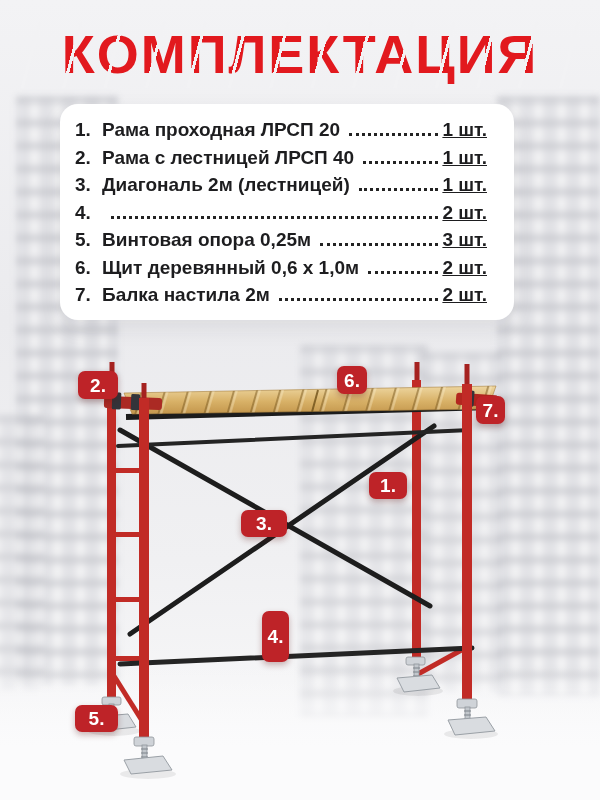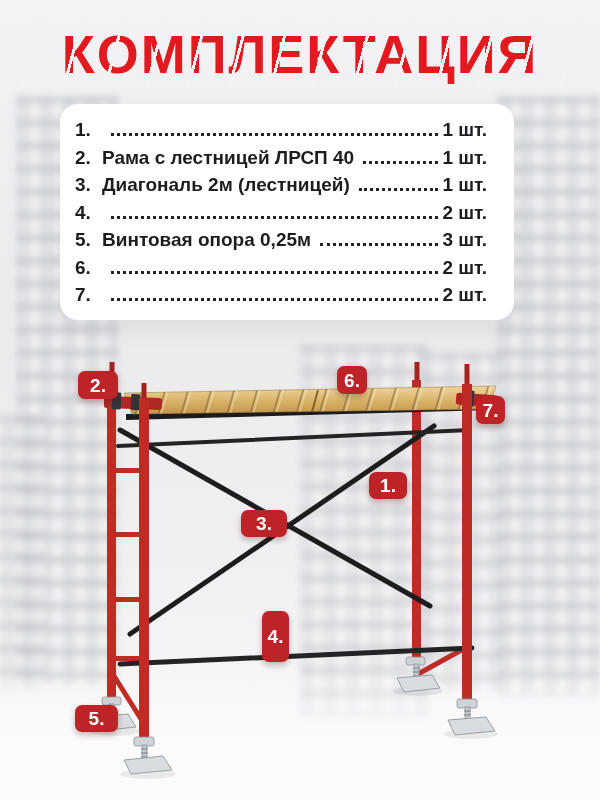--- a/index.html
+++ b/index.html
@@ -26,21 +26,21 @@
                    background:repeating-linear-gradient(105deg,rgba(255,255,255,0) 0 37px,#f2f2f4 37px 40px);}
   
   .card{position:absolute;left:60px;top:104px;width:454px;height:216px;background:#ffffff;
         border-radius:18px;box-shadow:0 8px 22px rgba(40,40,50,.08);
         box-sizing:border-box;padding:15px 27px 14px 15px;
         display:flex;flex-direction:column;justify-content:space-between;}
   .row{display:flex;align-items:baseline;font-size:19px;font-weight:700;color:#1d1d1f;white-space:nowrap;}
   .num{flex:none;width:27px;}
   .name{flex:none;}
   .dots{flex:1;min-width:12px;border-bottom:3px dotted #232323;margin:0 4px 3px 9px;height:1px;}
-  .qty{flex:none;}
+  .qty{flex:none;text-decoration:underline;}
   
   .diagram{position:absolute;left:0;top:0;width:600px;height:800px;}
   
   .callout{position:absolute;background:#BE2328;color:#fff;font-weight:700;font-size:19px;
            border-radius:7px;display:flex;align-items:center;justify-content:center;
            box-shadow:0 3px 6px rgba(90,15,15,.30);line-height:1;}
   .c1{left:369px;top:472px;width:38px;height:27px;}
   .c2{left:78px; top:371px;width:40px;height:28px;}
   .c3{left:241px;top:510px;width:46px;height:27px;}
   .c4{left:262px;top:611px;width:27px;height:51px;}
@@ -61,20 +61,21 @@
   <div class="fade-bottom"></div>
 
   <div class="title-wrap">
     <h1>КОМПЛЕКТАЦИЯ</h1>
     <div class="stencil-overlay"></div>
   </div>
 
   <div class="card">
     <div class="row">
       <span class="num">1.</span>
+      <span class="name">Рама проходная ЛРСП 20</span>
       <span class="dots"></span>
       <span class="qty">1 шт.</span>
     </div>
     <div class="row">
       <span class="num">2.</span>
       <span class="name">Рама с лестницей ЛРСП 40</span>
       <span class="dots"></span>
       <span class="qty">1 шт.</span>
     </div>
     <div class="row">
@@ -89,25 +90,27 @@
       <span class="qty">2 шт.</span>
     </div>
     <div class="row">
       <span class="num">5.</span>
       <span class="name">Винтовая опора 0,25м</span>
       <span class="dots"></span>
       <span class="qty">3 шт.</span>
     </div>
     <div class="row">
       <span class="num">6.</span>
+      <span class="name">Щит деревянный 0,6 х 1,0м</span>
       <span class="dots"></span>
       <span class="qty">2 шт.</span>
     </div>
     <div class="row">
       <span class="num">7.</span>
+      <span class="name">Балка настила 2м</span>
       <span class="dots"></span>
       <span class="qty">2 шт.</span>
     </div>
   </div>
 
   <svg class="diagram" viewBox="0 0 600 800" xmlns="http://www.w3.org/2000/svg">
     <defs>
       <linearGradient id="wood" x1="0" y1="0" x2="0" y2="1">
         <stop offset="0" stop-color="#EED6A0"></stop>
         <stop offset="0.55" stop-color="#D8B167"></stop>

